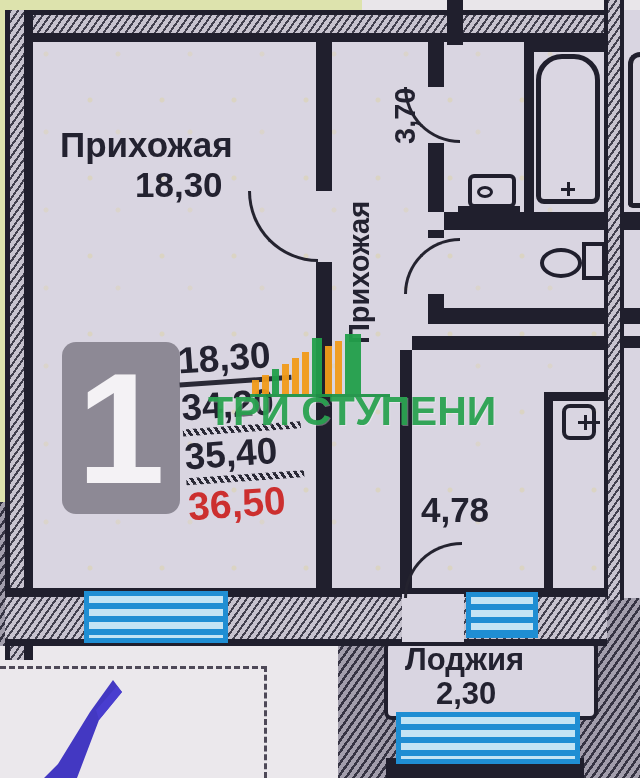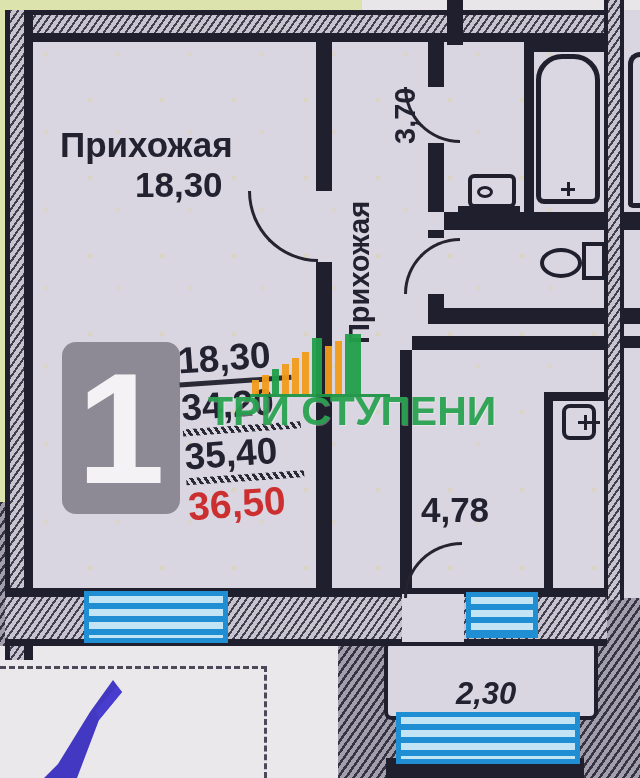--- a/index.html
+++ b/index.html
@@ -57,21 +57,22 @@
   <div class="abs" style="left:362px;top:0;width:278px;height:10px;background:#e9e6ea;"></div>
 
   <div class="abs" style="left:0;top:646px;width:340px;height:132px;background:#ebe8ec;"></div>
   <div class="abs dashed-zone" style="left:0;top:666px;width:267px;height:112px;"></div>
 
   <div class="abs hd" style="left:338px;top:594px;width:302px;height:184px;"></div>
 
   <div class="abs" style="left:384px;top:640px;width:214px;height:80px;background:#d9d5e1;border:4px solid #201f2d;border-radius:8px;box-sizing:border-box;"></div>
   <div class="abs wall" style="left:386px;top:758px;width:198px;height:20px;"></div>
   <div class="abs window" style="left:396px;top:712px;width:184px;height:52px;"></div>
-  <div class="abs lbl" style="left:456px;top:678px;font-size:31px;font-style:italic;">2,30</div>
+  <div class="abs lbl" style="left:405px;top:644px;font-size:31px;">Лоджия</div>
+  <div class="abs lbl" style="left:436px;top:678px;font-size:31px;">2,30</div>
 
   <div class="abs hb band-top" style="left:5px;top:10px;width:633px;height:18px;"></div>
   <div class="abs hb band-left" style="left:5px;top:10px;width:14px;height:650px;"></div>
   <div class="abs hb band-right" style="left:604px;top:0;width:12px;height:600px;"></div>
   <div class="abs wall" style="left:447px;top:0;width:16px;height:45px;"></div>
 
   <div class="abs" style="left:624px;top:10px;width:16px;height:588px;background:#d9d5e1;"></div>
   <div class="abs" style="left:628px;top:52px;width:12px;height:156px;border-left:5px solid #201f2d;border-top:5px solid #201f2d;border-bottom:5px solid #201f2d;border-top-left-radius:20px;border-bottom-left-radius:8px;box-sizing:border-box;"></div>
   <div class="abs wall" style="left:624px;top:212px;width:16px;height:18px;"></div>
   <div class="abs wall" style="left:624px;top:308px;width:16px;height:16px;"></div>

